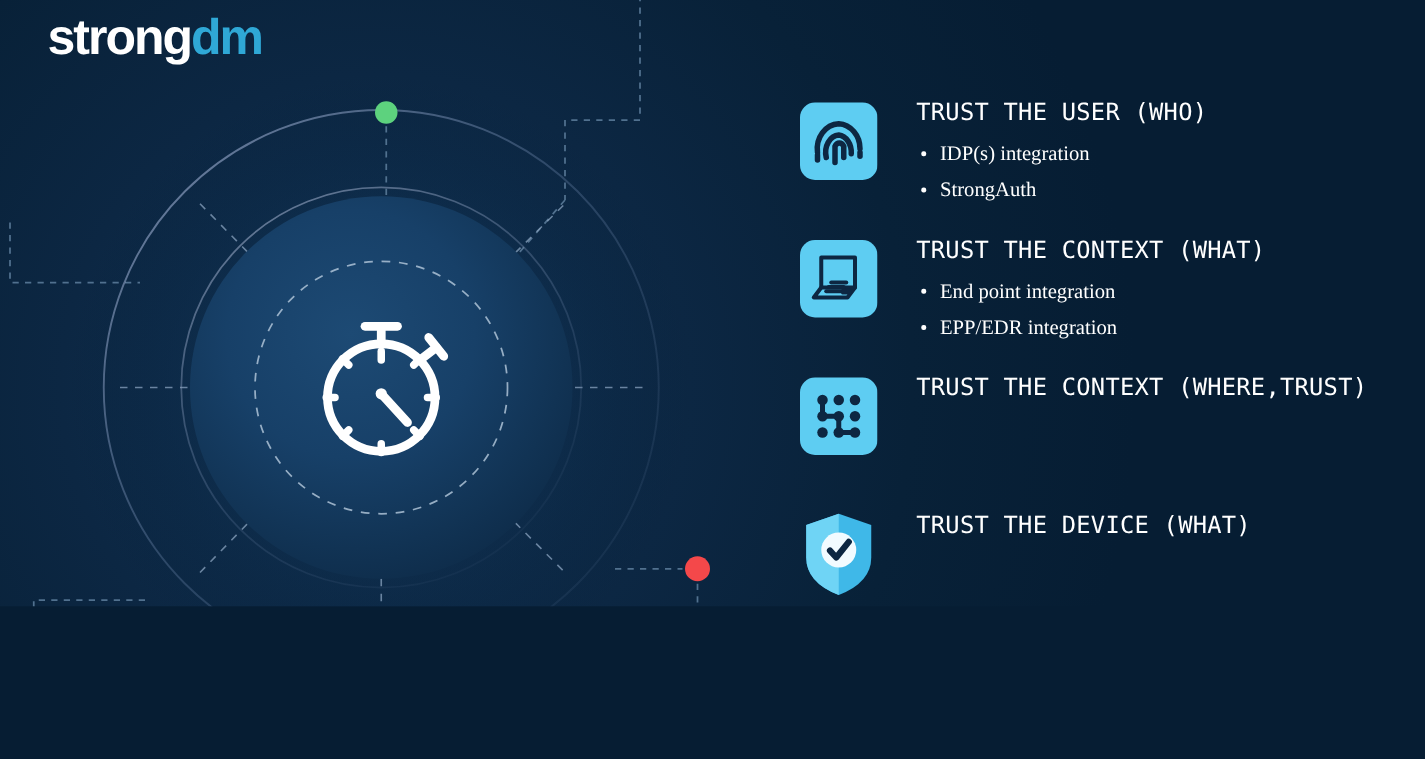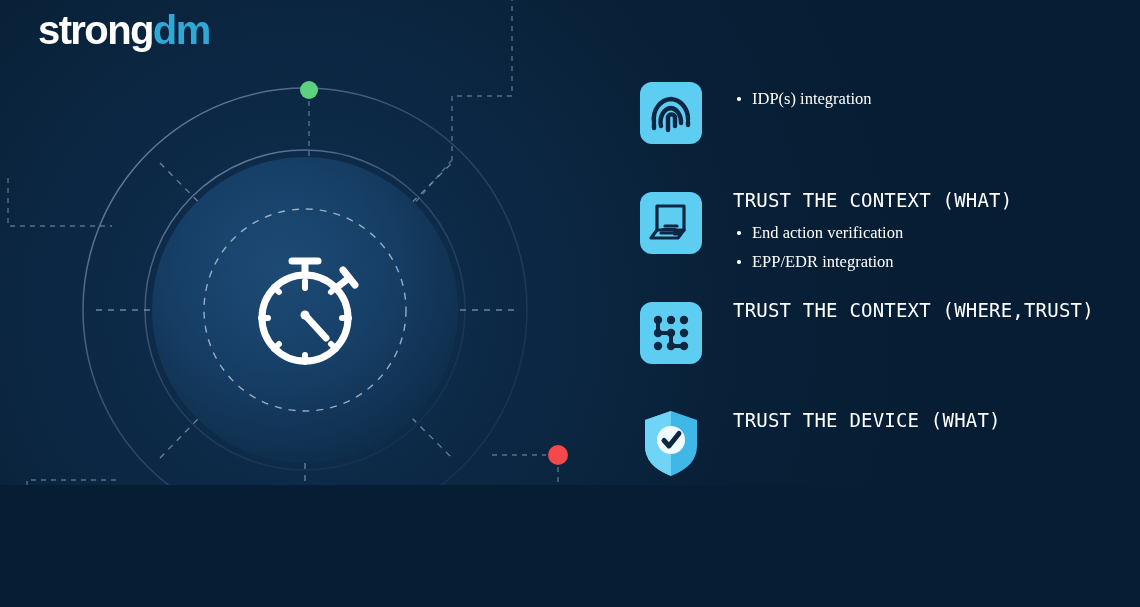--- a/index.html
+++ b/index.html
@@ -212,42 +212,44 @@
         <rect x="0" y="4" width="62" height="62" rx="12" fill="#5ecdf2"></rect>
         <g fill="none" stroke="#0d2742" stroke-width="4.4" stroke-linecap="round">
           <path d="M14 44 A18 20 0 0 1 31 21 A18 20 0 0 1 48 41"></path>
           <path d="M21 48 A11 14 0 0 1 31 30 A11 14 0 0 1 41 45"></path>
           <path d="M28 52 L28 39 A4 5 0 0 1 35 39 L35 48"></path>
           <path d="M14 50 L14 46"></path>
           <path d="M48 47 L48 44"></path>
         </g>
       </svg>
       <div class="fbody">
+        <div class="ftitle">TRUST THE USER (WHO)</div>
         <ul class="fbullets">
           <li>IDP(s) integration</li>
+          <li>StrongAuth</li>
         </ul>
       </div>
     </div>
 
     <div class="feature">
       <svg class="ficon" viewBox="0 0 62 70">
         <rect x="0" y="4" width="62" height="62" rx="12" fill="#5ecdf2"></rect>
         <g fill="none" stroke="#0d2742" stroke-width="3.2" stroke-linejoin="round" stroke-linecap="round">
           <path d="M17 42 L17 18 L44 18 L44 42"></path>
           <path d="M17 42 L11 50 L38 50 L44 42 Z"></path>
           <path d="M21 45 L33 45"></path>
           <path d="M23 41.5 L35 41.5"></path>
           <path d="M25 38 L37 38"></path>
         </g>
         <rect x="33" y="43" width="8" height="4.5" rx="1" fill="#0d2742"></rect>
       </svg>
       <div class="fbody">
         <div class="ftitle">TRUST THE CONTEXT (WHAT)</div>
         <ul class="fbullets">
-          <li>End action verification</li>
+          <li>End point integration</li>
           <li>EPP/EDR integration</li>
         </ul>
       </div>
     </div>
 
     <div class="feature">
       <svg class="ficon" viewBox="0 0 62 70">
         <rect x="0" y="4" width="62" height="62" rx="12" fill="#5ecdf2"></rect>
         <g stroke="#0d2742" stroke-width="4" stroke-linecap="round" fill="none">
           <path d="M18 22 L18 35 L31 35"></path>

